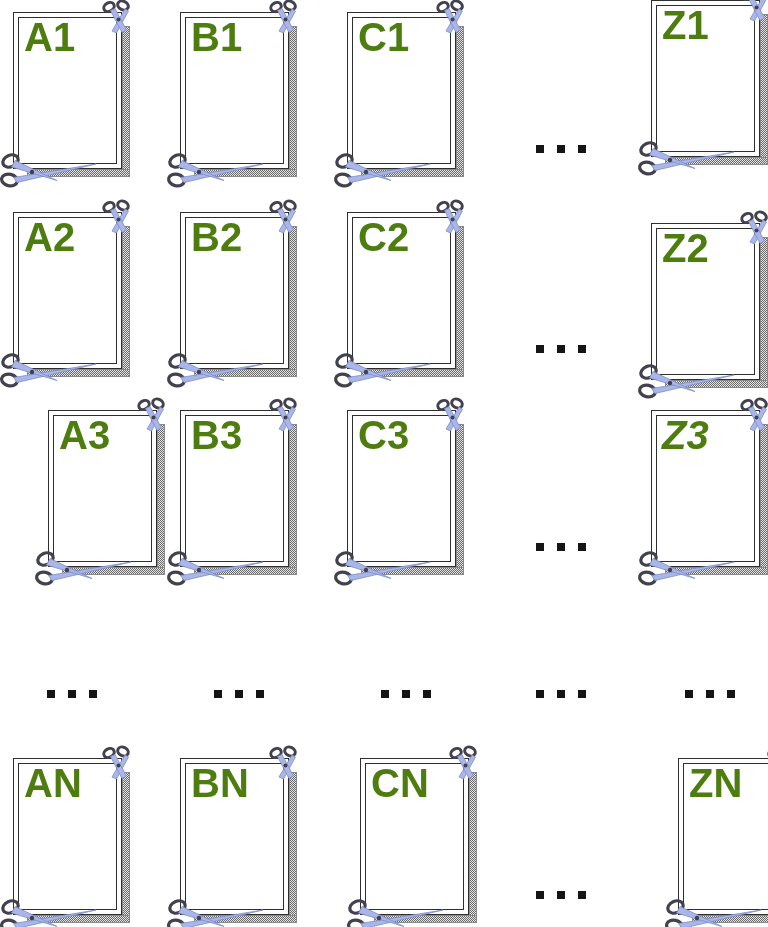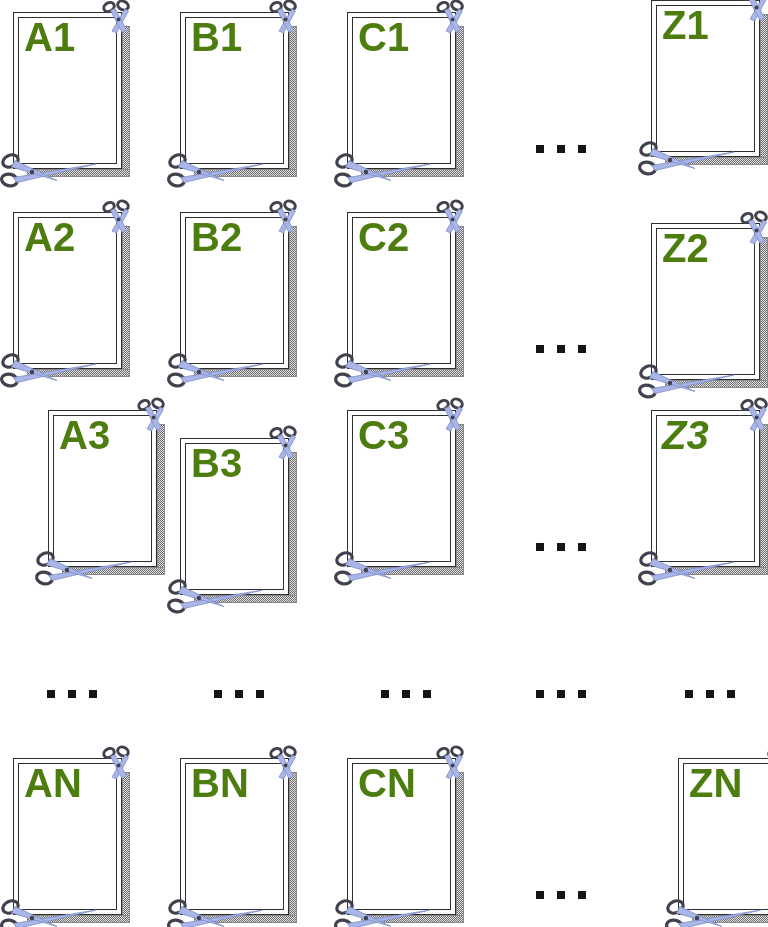--- a/index.html
+++ b/index.html
@@ -321,21 +321,21 @@
           <ellipse cx="10.5" cy="9" rx="8" ry="5.8" transform="rotate(-24 10.5 9)"></ellipse>
           <ellipse cx="9.5" cy="28" rx="8" ry="5.8" transform="rotate(14 9.5 28)"></ellipse>
         </g>
         <g fill="#a9b6e7" stroke="#7e8ec9" stroke-width="0.8">
           <path d="M13.5,25.5 L96,12 L17,30.5 Z"></path>
           <path d="M15,8.5 L57,28.5 L11.5,15 Z"></path>
         </g>
         <circle cx="32" cy="20" r="2.2" fill="#42424e"></circle>
       </svg>
     </div>
-    <div class="card" style="left: 180px; top: 410px; margin-top: 28px;">
+    <div class="card" style="left: 180px; top: 410px;">
       <div class="page">
         <div class="inner-frame"></div>
       </div>
       <div class="strip strip-right"></div>
       <div class="strip strip-bottom"></div>
       <span class="label">B3</span>
       <svg class="scissors scissors-tr" width="32" height="36" viewBox="0 0 32 36">
         <g fill="none" stroke="#42424e" stroke-width="3">
           <ellipse cx="7" cy="7" rx="5.5" ry="4.2" transform="rotate(-30 7 7)"></ellipse>
           <ellipse cx="21" cy="5.5" rx="5.5" ry="4.2" transform="rotate(25 21 5.5)"></ellipse>
@@ -471,21 +471,21 @@
           <ellipse cx="10.5" cy="9" rx="8" ry="5.8" transform="rotate(-24 10.5 9)"></ellipse>
           <ellipse cx="9.5" cy="28" rx="8" ry="5.8" transform="rotate(14 9.5 28)"></ellipse>
         </g>
         <g fill="#a9b6e7" stroke="#7e8ec9" stroke-width="0.8">
           <path d="M13.5,25.5 L96,12 L17,30.5 Z"></path>
           <path d="M15,8.5 L57,28.5 L11.5,15 Z"></path>
         </g>
         <circle cx="32" cy="20" r="2.2" fill="#42424e"></circle>
       </svg>
     </div>
-    <div class="card" style="left: 347px; top: 758px; border-radius: 19px;">
+    <div class="card" style="left: 360px; top: 758px; border-radius: 19px;">
       <div class="page">
         <div class="inner-frame"></div>
       </div>
       <div class="strip strip-right"></div>
       <div class="strip strip-bottom"></div>
       <span class="label">CN</span>
       <svg class="scissors scissors-tr" width="32" height="36" viewBox="0 0 32 36">
         <g fill="none" stroke="#42424e" stroke-width="3">
           <ellipse cx="7" cy="7" rx="5.5" ry="4.2" transform="rotate(-30 7 7)"></ellipse>
           <ellipse cx="21" cy="5.5" rx="5.5" ry="4.2" transform="rotate(25 21 5.5)"></ellipse>

